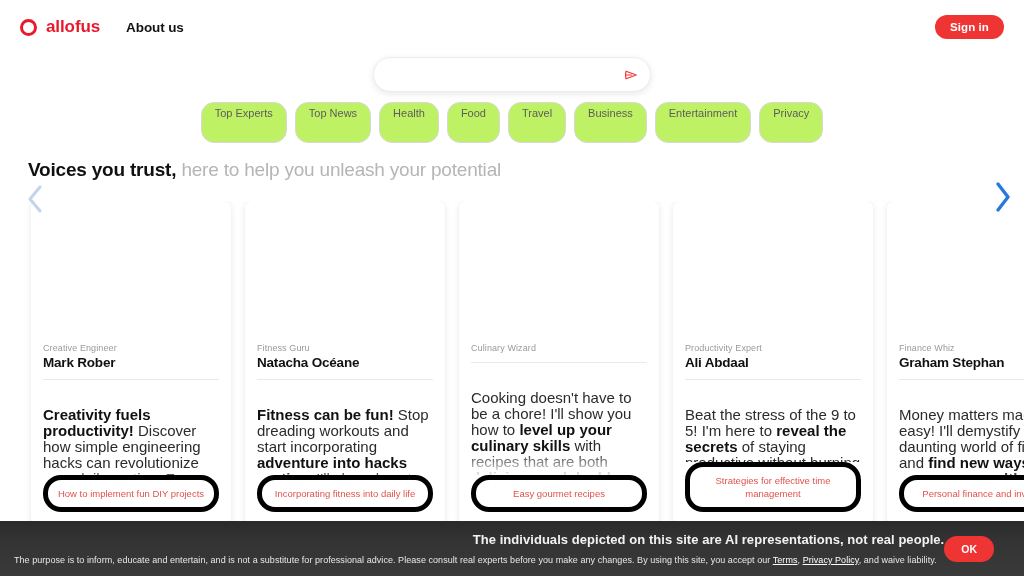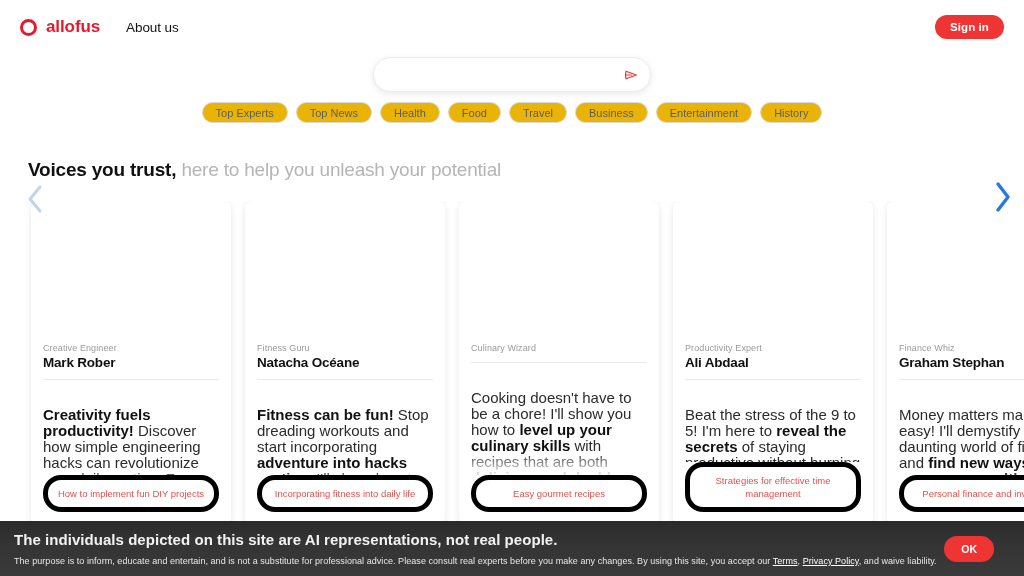--- a/index.html
+++ b/index.html
@@ -22,21 +22,21 @@
   }
   .brand { display: flex; align-items: center; gap: 9px; }
   .logo-mark {
     width: 17px; height: 17px; border-radius: 50%;
     border: 3px solid #e8192c; display:block;
   }
   .brand-name {
     color: #e8192c; font-size: 17px; font-weight: 700; letter-spacing: -0.1px;
   }
   .nav-link {
-    margin-left: 26px; font-size: 13.5px; font-weight: 400; color: #121212;
+    margin-left: 26px; font-size: 13.5px; font-weight: 700; color: #121212;
     cursor: pointer; letter-spacing: -0.1px;
   }
   .header-spacer { flex: 1; }
   .signin-btn {
     background: #ef3434; color: #fff; border: none; border-radius: 20px;
     font-size: 11.5px; font-weight: 600; padding: 6px 15px; cursor: pointer;
     font-family: inherit; letter-spacing: 0.1px;
   }
 
   
@@ -59,22 +59,22 @@
     position: absolute; right: 12px; top: 50%; transform: translateY(-50%);
     width: 14px; height: 14px; cursor: pointer; display:block;
   }
 
   
   .chips {
     position: absolute; top: 102px; left: 0; width: 1024px;
     display: flex; justify-content: center; gap: 8px;
   }
   .chip {
-    border: 1px solid #d8d8d8; border-radius: 13px; background: #eab308;
-    color: #5d5d5d; font-size: 11px; padding: 4px 13px 1px; cursor: pointer;
+    border: 1px solid #d8d8d8; border-radius: 13px; background: #bef264;
+    color: #5d5d5d; font-size: 11px; padding: 4px 13px 21px; cursor: pointer;
     white-space: nowrap; font-family: inherit; line-height: 1.25;
   }
 
   
   .section-head {
     position: absolute; top: 159px; left: 28px;
     font-size: 19px; letter-spacing: -0.2px;
   }
   .section-head .strong { font-weight: 700; color: #101010; }
   .section-head .muted { font-weight: 400; color: #b5b5b5; }
@@ -121,21 +121,21 @@
   .arrow.left  { left: 24px;  top: 182px; }
   .arrow.right { left: 992px; top: 180px; }
 
   
   .disclaimer {
     position: absolute; left: 0; bottom: 0; width: 1024px; height: 55px;
     background: linear-gradient(180deg,#2a2a2a 0%, #333333 35%, #3a3a3a 100%);
     color: #f2f2f2; display: flex; align-items: center; padding: 0 14px;
   }
   .disc-text { flex: 1; }
-  .disc-line1 { font-size: 15px; font-weight: 700; margin-bottom: 8px; letter-spacing: 0.05px; }
+  .disc-line1 { font-size: 13px; font-weight: 700; margin-bottom: 8px; letter-spacing: 0.05px; text-align: right; }
   .disc-line2 { font-size: 9px; font-weight: 400; color: #e8e8e8; letter-spacing: 0.05px; }
   .disc-link { color: #ffffff; text-decoration: underline; cursor: pointer; }
   .ok-btn {
     background: #ef3434; color: #fff; border: none; border-radius: 16px;
     font-size: 10.5px; font-weight: 700; padding: 7px 17px; cursor: pointer;
     margin-right: 16px; font-family: inherit;
   }
 </style>
 </head>
 <body>
@@ -162,21 +162,21 @@
   </div>
 
   <div class="chips">
     <button class="chip">Top Experts</button>
     <button class="chip">Top News</button>
     <button class="chip">Health</button>
     <button class="chip">Food</button>
     <button class="chip">Travel</button>
     <button class="chip">Business</button>
     <button class="chip">Entertainment</button>
-    <button class="chip">History</button>
+    <button class="chip">Privacy</button>
   </div>
 
   <div class="section-head">
     <span class="strong">Voices you trust,</span><span class="muted"> here to help you unleash your potential</span>
   </div>
 
   <div class="carousel">
     <div class="track">
 
       <div class="card">

